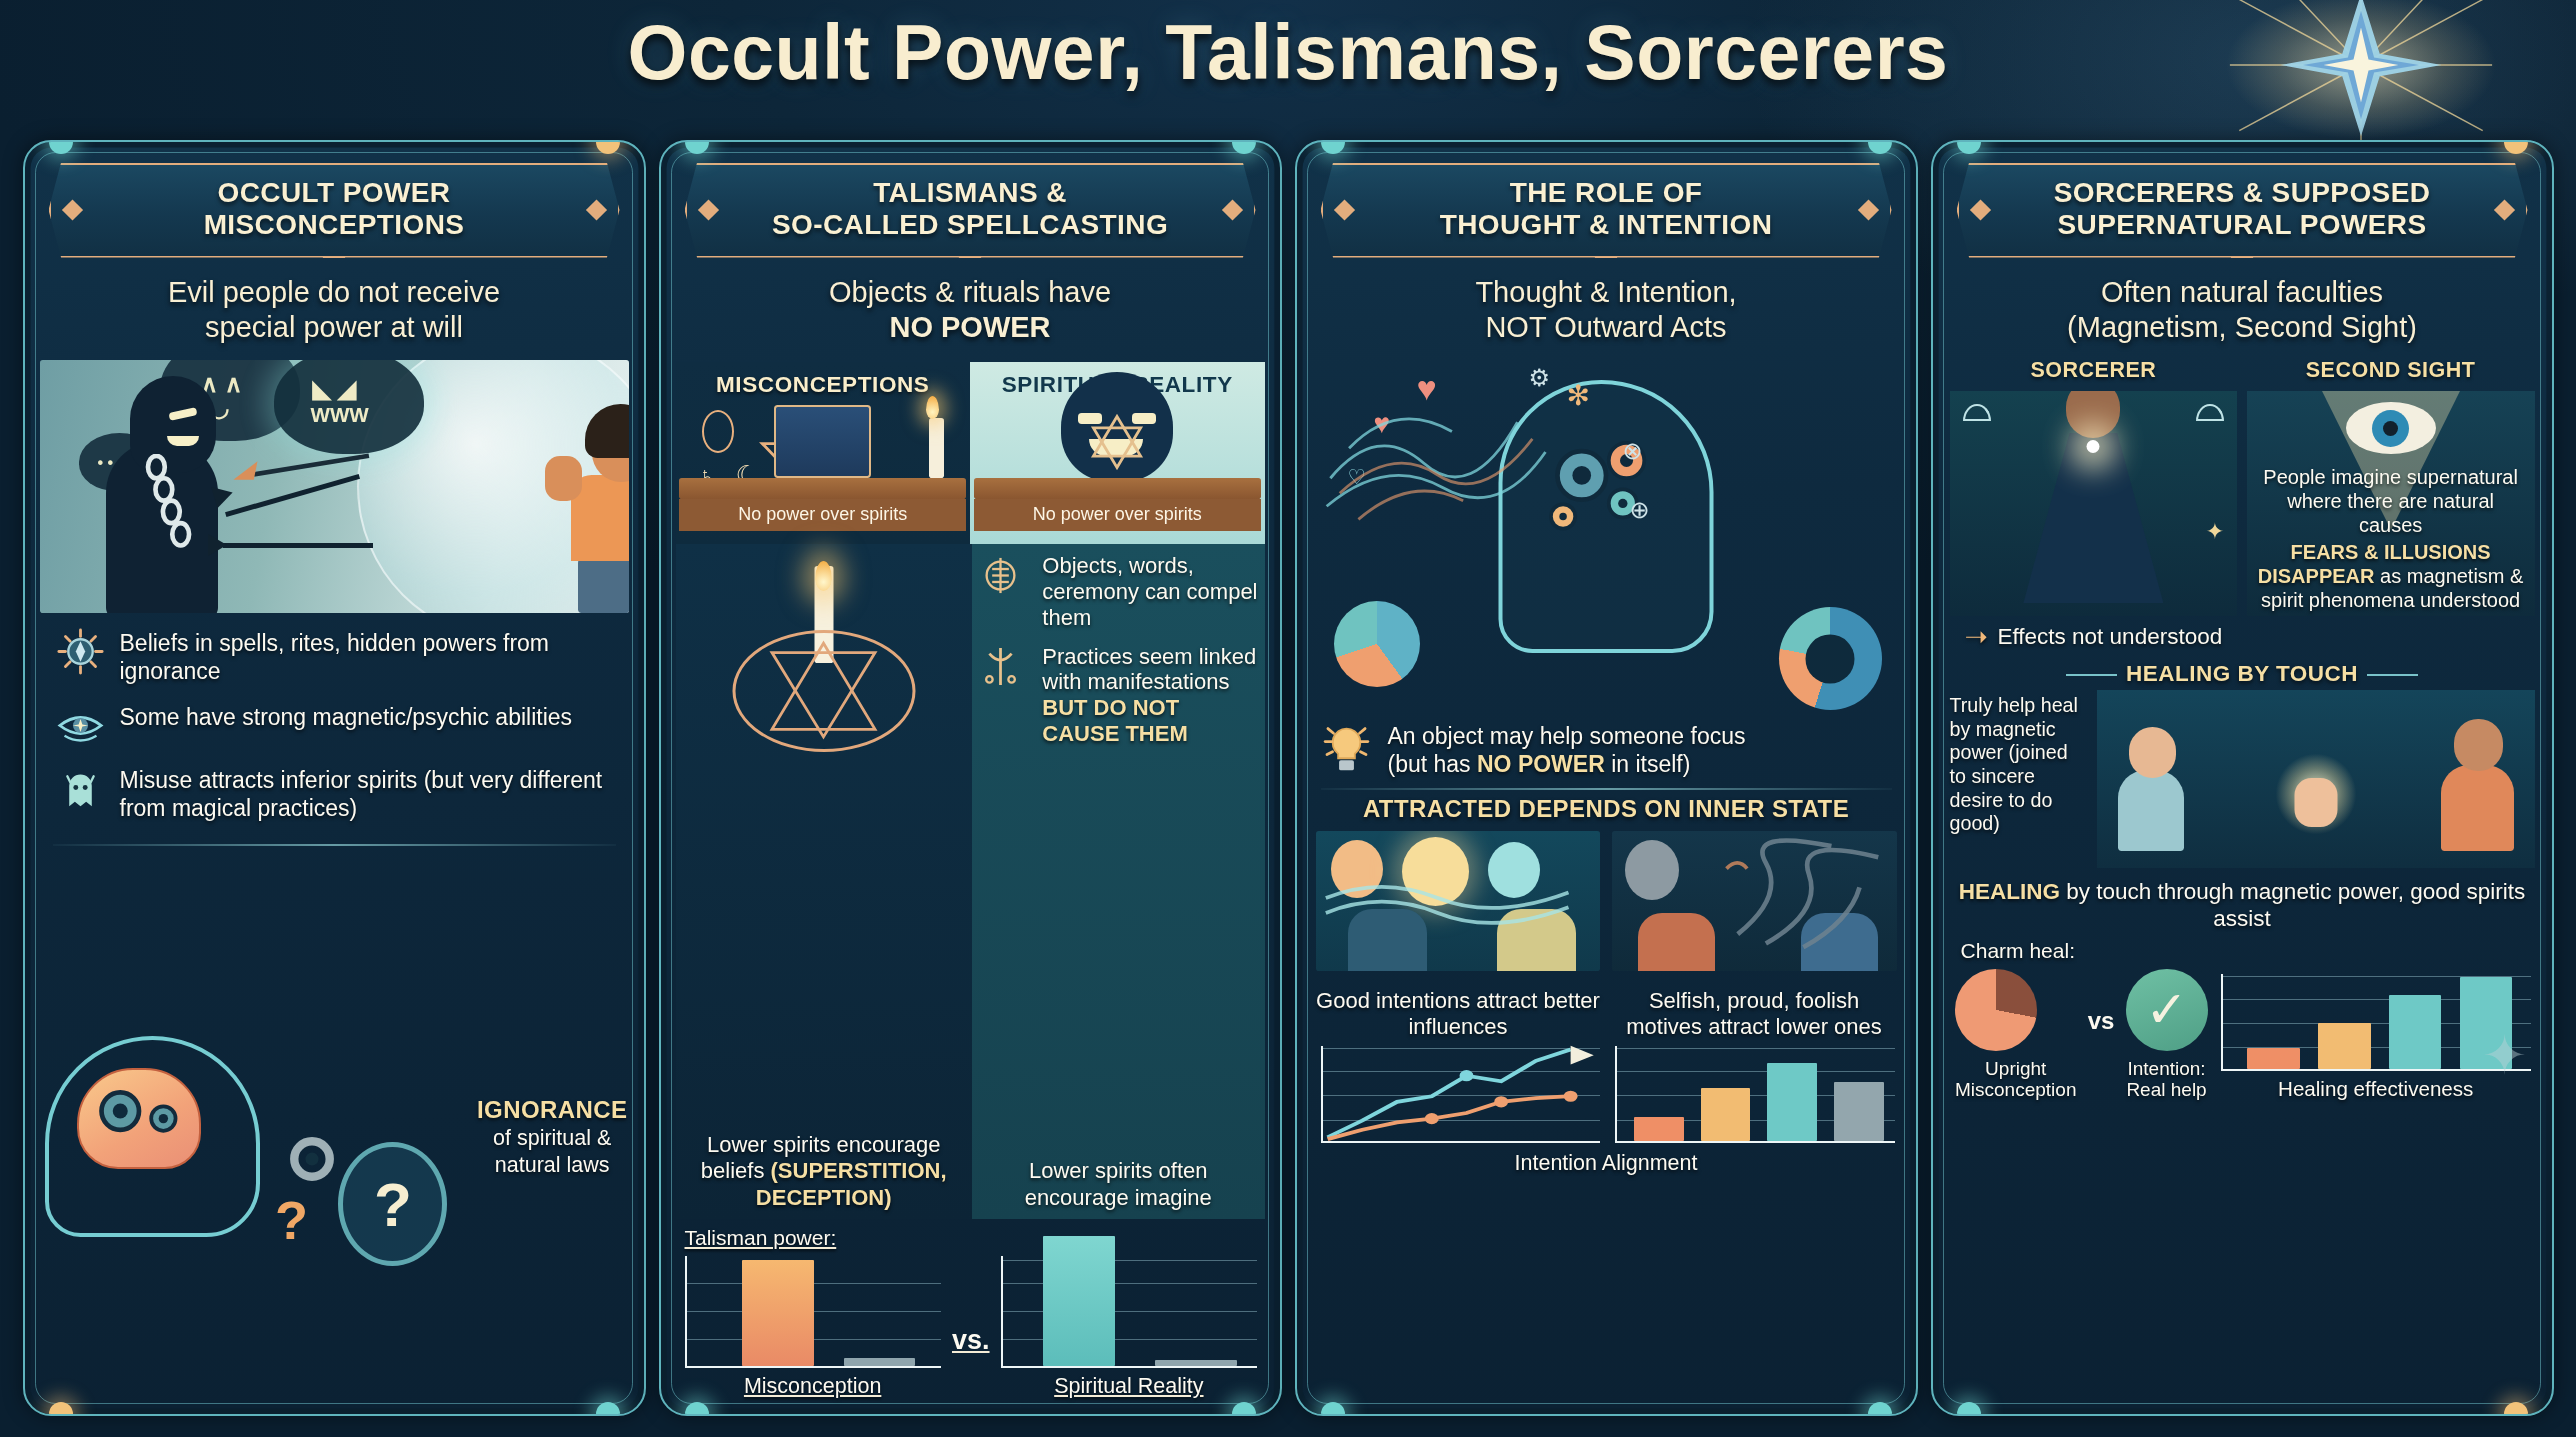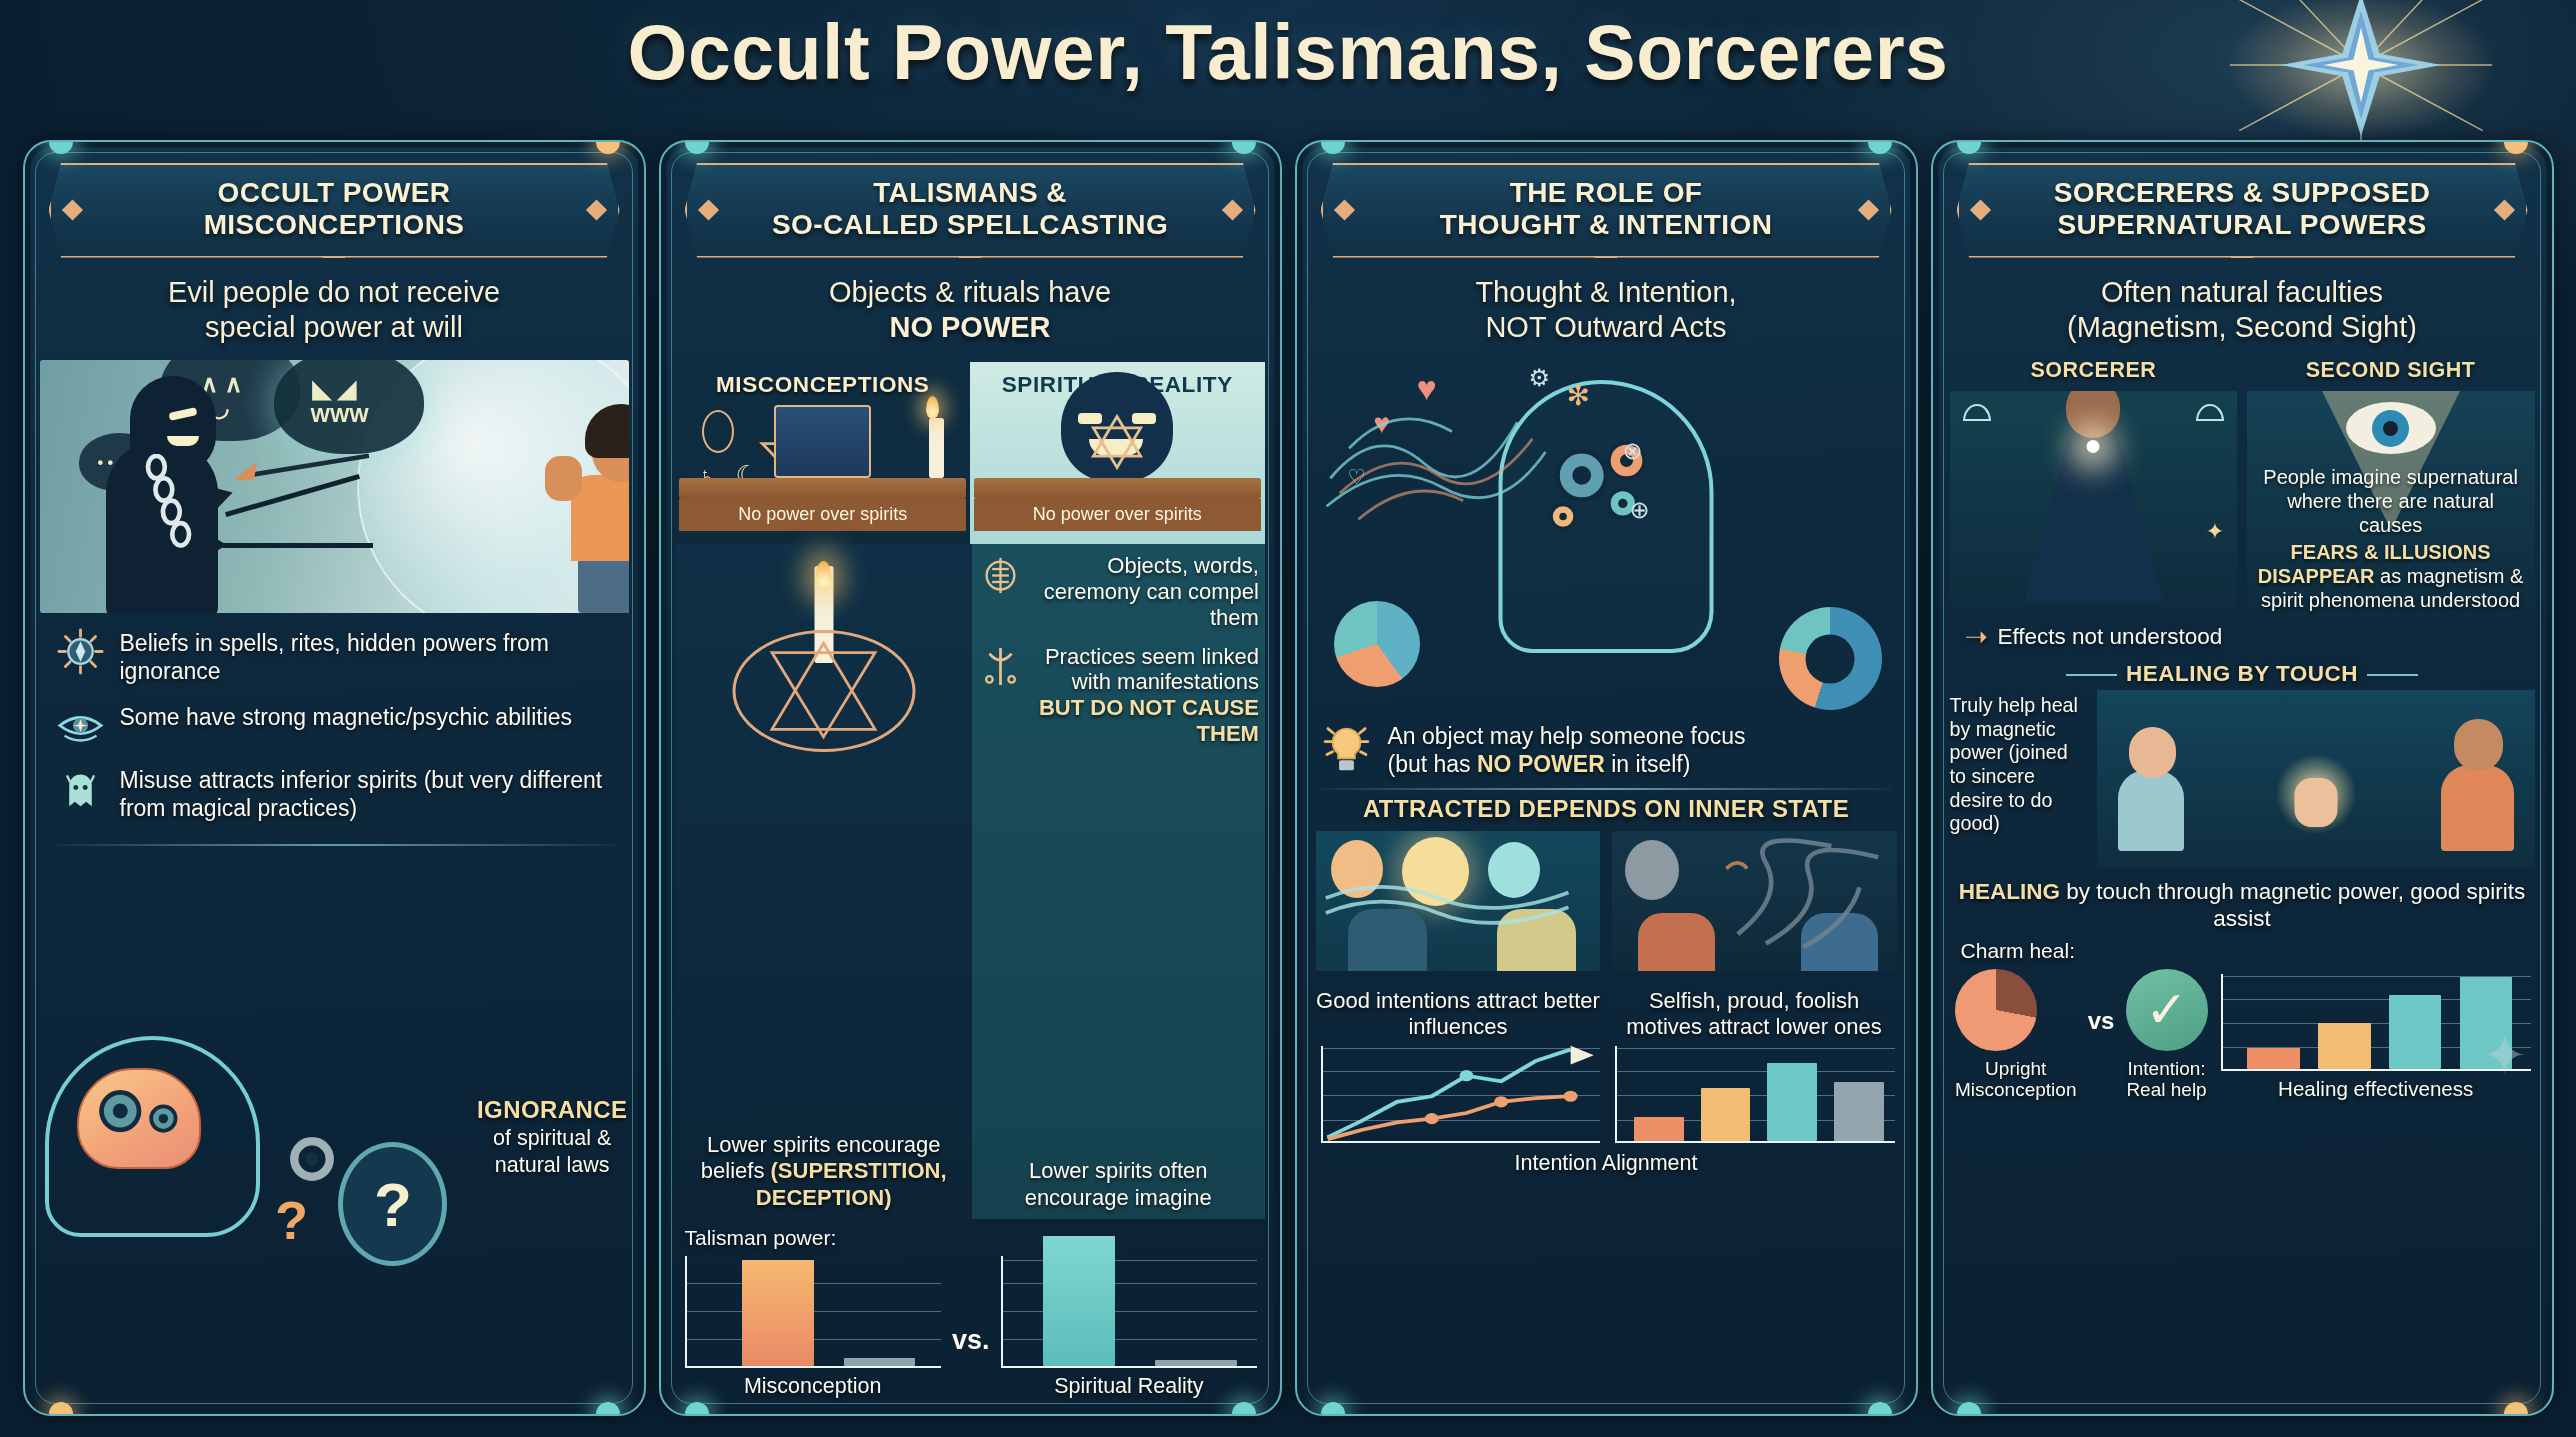--- a/index.html
+++ b/index.html
@@ -148,26 +148,26 @@
   .m-right{ flex:1; position:relative; background:linear-gradient(180deg,#1a4f5d,#16424f); padding:9.4px 5.6px 9.4px 9.4px; }
   .pentacle { position:absolute; left:50%; top:86px; transform:translateX(-50%); width:183px; height:122px;
               border:3.7px solid #e2a87c; border-radius:50%; }
   .cand2 { position:absolute; left:50%; transform:translateX(-50%); top:22.5px; width:19px; height:97px; background:#f7f1de; border-radius:2.8px; }
   .flame2 { position:absolute; left:50%; transform:translateX(-50%); top:-5.6px; width:17px; height:30px;
             border-radius:50% 50% 50% 50%/60% 60% 40% 40%; background:radial-gradient(circle at 50% 70%,#fff7cc,#f3a93c);
             box-shadow:0 0 24px 13px rgba(250,200,110,0.5); }
   .lowtext { position:absolute; left:7.5px; right:7.5px; bottom:7.5px; text-align:center;
              font-size:22px; line-height:1.2; color:#fdfaf1; text-shadow:0 1.9px 3.7px rgba(0,0,0,0.75); }
   .hl { color:#f6dfa4; font-weight:bold; }
-  .mr-item { display:flex; gap:16px; margin-bottom:13px;text-align:right; }
+  .mr-item { display:flex; gap:22px; margin-bottom:13px; }
   .mr-ico { flex:0 0 auto; width:39px; height:45px; display:flex; align-items:center; justify-content:center; }
   .mr-txt { font-size:22px; line-height:1.17; color:#fdfaf1; text-shadow:0 1.9px 3.7px rgba(0,0,0,0.7); }
 
   
-  .chart-block { position:relative; z-index:6; margin:7.5px 22.5px 15px 24px; }
+  .chart-block { position:relative; z-index:6; margin:7.5px 22.5px 15px 24px;text-decoration:underline; }
   .chart-title { font-size:21px; color:#fdfaf1; text-shadow:0 1.9px 3.7px rgba(0,0,0,0.7); margin-bottom:5.6px; }
   .dual { display:flex; align-items:flex-end; gap:11.2px; }
   .mini { position:relative; height:112px; flex:1; border-left:2.8px solid #eef6f7; border-bottom:2.8px solid #eef6f7; }
   .grid-l { position:absolute; left:0; right:0; height:0.9px; background:rgba(160,205,215,0.45); }
   .bar { position:absolute; bottom:0; border-radius:0.9px; }
   .vs { font-size:27px; font-weight:bold; color:#fdfaf1; padding-bottom:43px; }
   .axis-lbl { text-align:center; font-size:21.5px; color:#fdfaf1; text-shadow:0 1.9px 3.7px rgba(0,0,0,0.7); margin-top:6.6px; }
 
   
   .p3art { position:relative; height:365px; margin:5.6px 17px 0 17px; }

